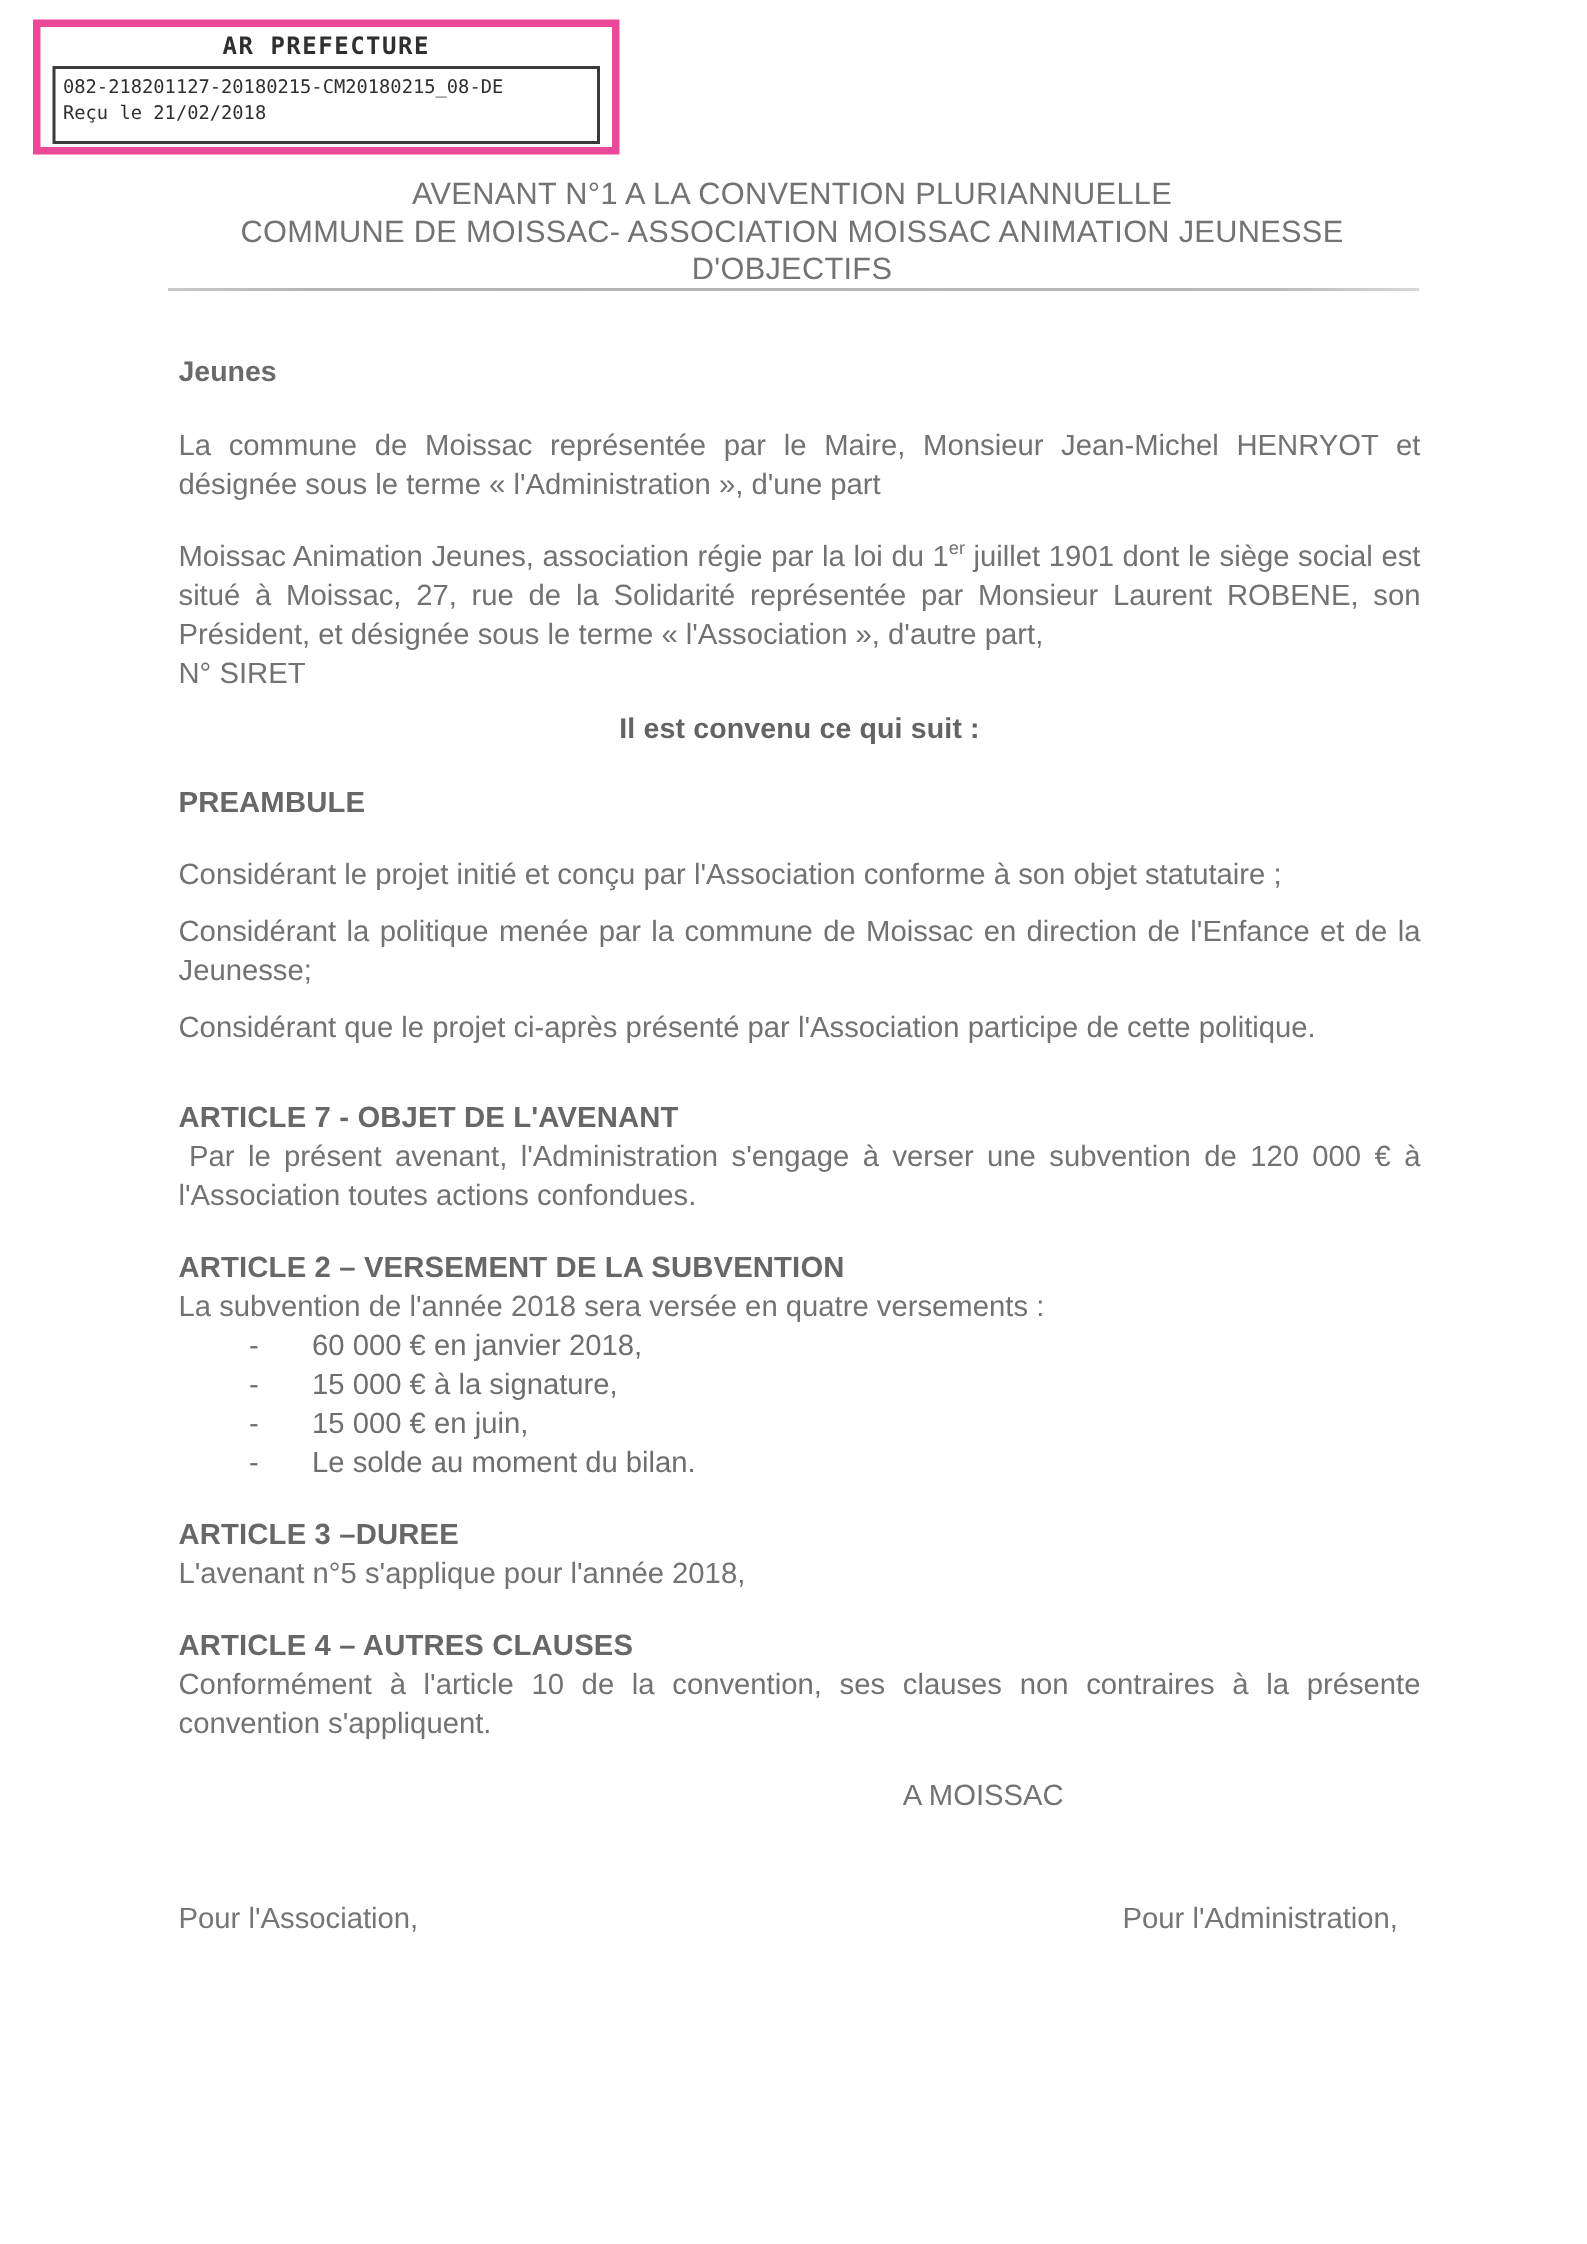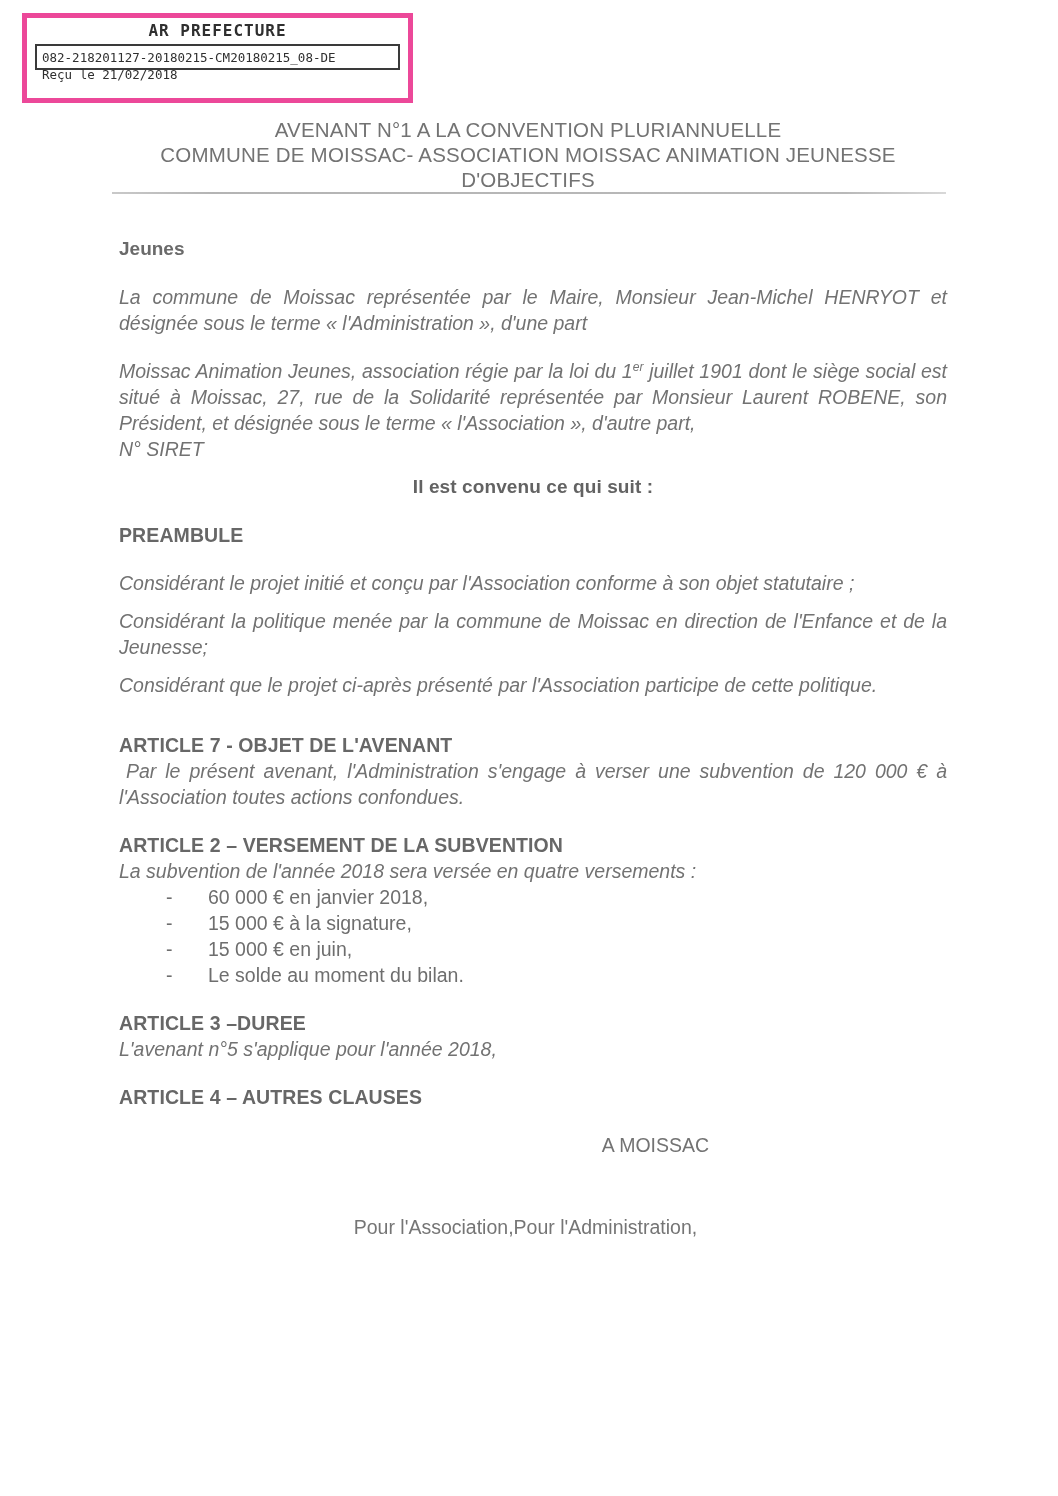--- a/index.html
+++ b/index.html
@@ -37,21 +37,21 @@
     text-align: center;
     letter-spacing: 1px;
     margin-top: 4px;
     line-height: 18px;
   }
   .stamp-inner {
     border: 2px solid #3a3a3a;
     box-sizing: border-box;
     margin: 4px 8px 0 8px;
     padding: 3px 19px 4px 5px;
-    height: 26px;
+    height: 52px;
   }
   .stamp-line {
     font-family: "DejaVu Sans Mono", monospace;
     font-size: 12.5px;
     color: #2f2f2f;
     line-height: 17px;
     white-space: nowrap;
     letter-spacing: 0px;
   }
 
@@ -105,21 +105,21 @@
     font-size: 19px;
     color: #636363;
     letter-spacing: 0.1px;
   }
   .heading {
     font-weight: bold;
     font-size: 19.5px;
     color: #676767;
     letter-spacing: 0.1px;
   }
-  .para { color: #727272; font-style: italic; }
+  .para { color: #727272; }
   .indent-first { text-indent: 7px; }
 
   ul.paylist {
     list-style: none;
     margin: 0;
     padding: 0 0 0 47px;
   }
   ul.paylist li {
     position: relative;
     line-height: 26px;
@@ -131,21 +131,21 @@
     top: 0;
   }
 
   .sig-moissac {
     text-align: center;
     padding-left: 245px;
     color: #737373;
   }
   .sig-row {
     display: flex;
-    justify-content: center;
+    justify-content: space-between;
     color: #757575;
   }
   .sig-row .right { padding-right: 15px; }
 
   sup {
     font-size: 0.62em;
     vertical-align: super;
     line-height: 0;
   }
 </style>
@@ -208,20 +208,21 @@
   </ul>
 
   <div class="gap-md"></div>
 
   <div class="heading">ARTICLE 3 –DUREE</div>
   <div class="para">L'avenant n°5 s'applique pour l'année 2018,</div>
 
   <div class="gap-md"></div>
 
   <div class="heading">ARTICLE 4 – AUTRES CLAUSES</div>
+  <div class="justify para">Conformément à l'article 10 de la convention, ses clauses non contraires à la présente convention s'appliquent.</div>
 
   <div class="gap-md"></div>
   <div class="sig-moissac">A MOISSAC</div>
 
   <div class="gap-lg"></div>
   <div class="gap-md"></div>
   <div class="sig-row">
     <div>Pour l'Association,</div>
     <div class="right">Pour l'Administration,</div>
   </div>

